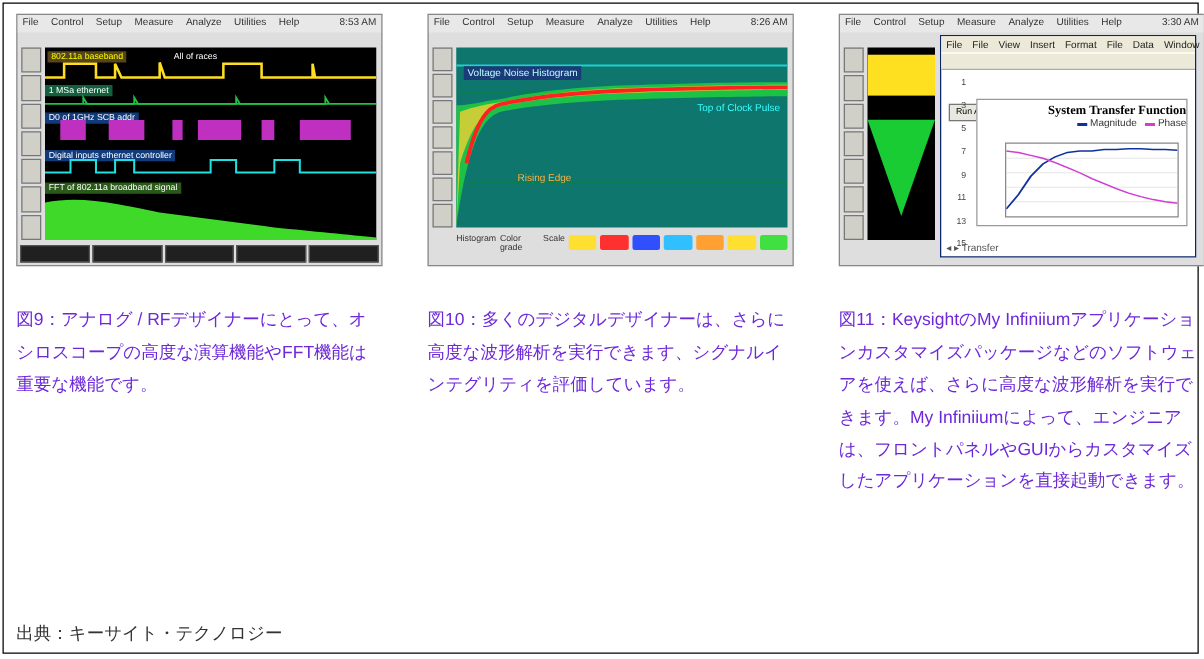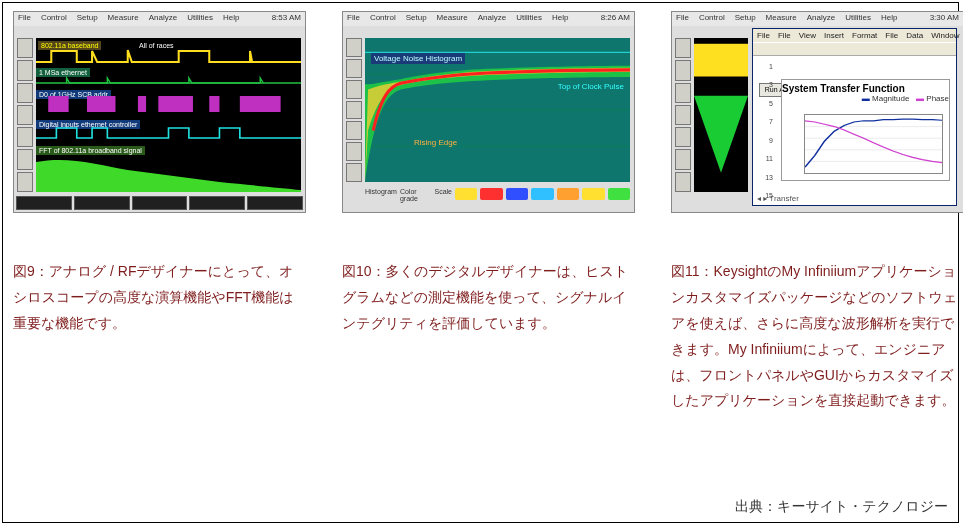--- a/index.html
+++ b/index.html
@@ -33,26 +33,26 @@
   .thumb {
     width: 293px;
     height: 202px;
     background: #ccc;
     border: 1px solid #888;
     position: relative;
     overflow: hidden;
   }
   .caption {
     font-size: 14px;
-    color: #7f1d1d;
+    color: #6d28d9;
     line-height: 1.85;
-    margin-top: 46px;
+    margin-top: 30px;
   }
   .source {
-    text-align: right;
+    text-align: left;
     font-size: 14px;
     color: #333;
     padding-top: 6px;
   }
 
   
   .fig9 { background:#dedede; }
   .menubar {
     height: 14px;
     background:#e8e8e8;
@@ -101,21 +101,21 @@
   }
   .exceltitle { background:#0a57c2; color:#fff; font-size:9px; padding:2px 4px;
     display:flex; justify-content:space-between; align-items:center;}
   .excelmenu { background:#ece9d8; font-size:8px; color:#222; padding:2px 4px;
     display:flex; gap:8px;}
   .exceltool { background:#ece9d8; height:14px; border-top:1px solid #fff; border-bottom:1px solid #aaa;}
   .chartbox {
     position:absolute; left:28px; top:50px; right:6px; bottom:24px;
     background:#fff; border:1px solid #999;
   }
-  .charttitle { text-align:left; font-size:10px; font-weight:bold; padding:3px 0 0 0;}
+  .charttitle { text-align:right; font-size:10px; font-weight:bold; padding:3px 0 0 0;font-family:Liberation Serif, serif;}
   .legend11 { font-size:8px; text-align:right; color:#333; }
   .plot11 { position:absolute; left:22px; top:34px; right:6px; bottom:6px;
     border:1px solid #888;}
   .ra { position:absolute; left:6px; top:54px; width:52px; height:14px;
     background:#e8e8e0; border:1px solid #777; font-size:7px; text-align:center;
     line-height:12px;}
   .ylabels11 { position:absolute; left:6px; top:34px; bottom:6px; width:14px;
     display:flex; flex-direction:column; justify-content:space-between;
     font-size:7px; color:#444; text-align:right;}
 </style>
@@ -240,21 +240,21 @@
           <span style="font-size:7px;color:#333">Scale</span>
           <div class="chip" style="background:#ffe030"></div>
           <div class="chip" style="background:#ff3030"></div>
           <div class="chip" style="background:#3050ff"></div>
           <div class="chip" style="background:#30c0ff"></div>
           <div class="chip" style="background:#ffa030"></div>
           <div class="chip" style="background:#ffe030"></div>
           <div class="chip" style="background:#40e040"></div>
         </div>
       </div>
-      <div class="caption">図10：多くのデジタルデザイナーは、ヒストグラムなどの測定機能を使って、シグナルインテグリティを評価しています。</div>
+      <div class="caption">図10：多くのデジタルデザイナーは、さらに高度な波形解析を実行できます、シグナルインテグリティを評価しています。</div>
     </div>
 
     <div class="col">
       <div class="thumb fig11">
         <div class="menubar">
           <span>File</span>
           <span>Control</span>
           <span>Setup</span>
           <span>Measure</span>
           <span>Analyze</span>

